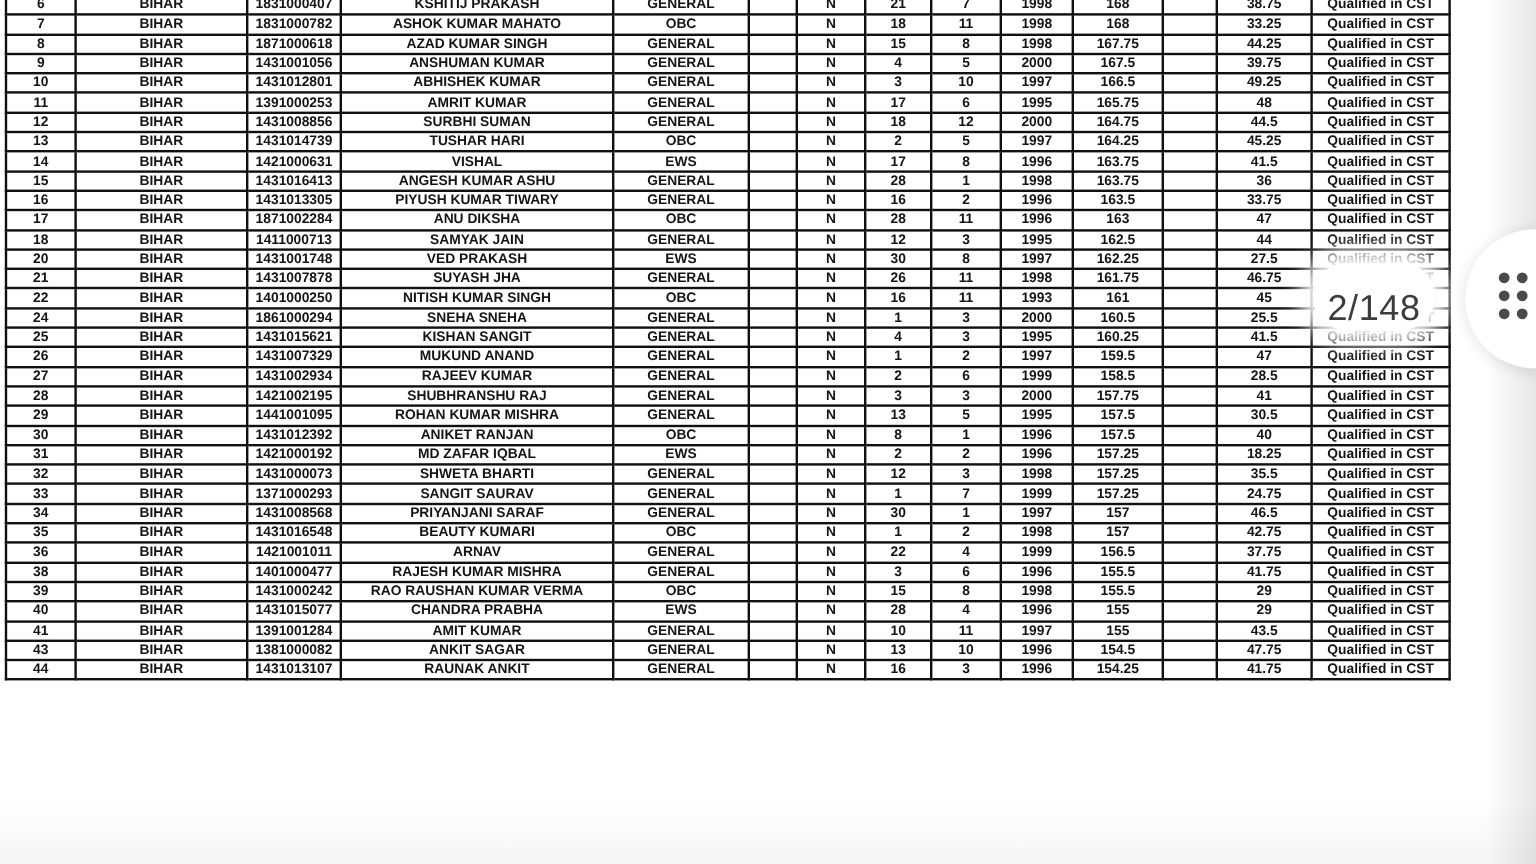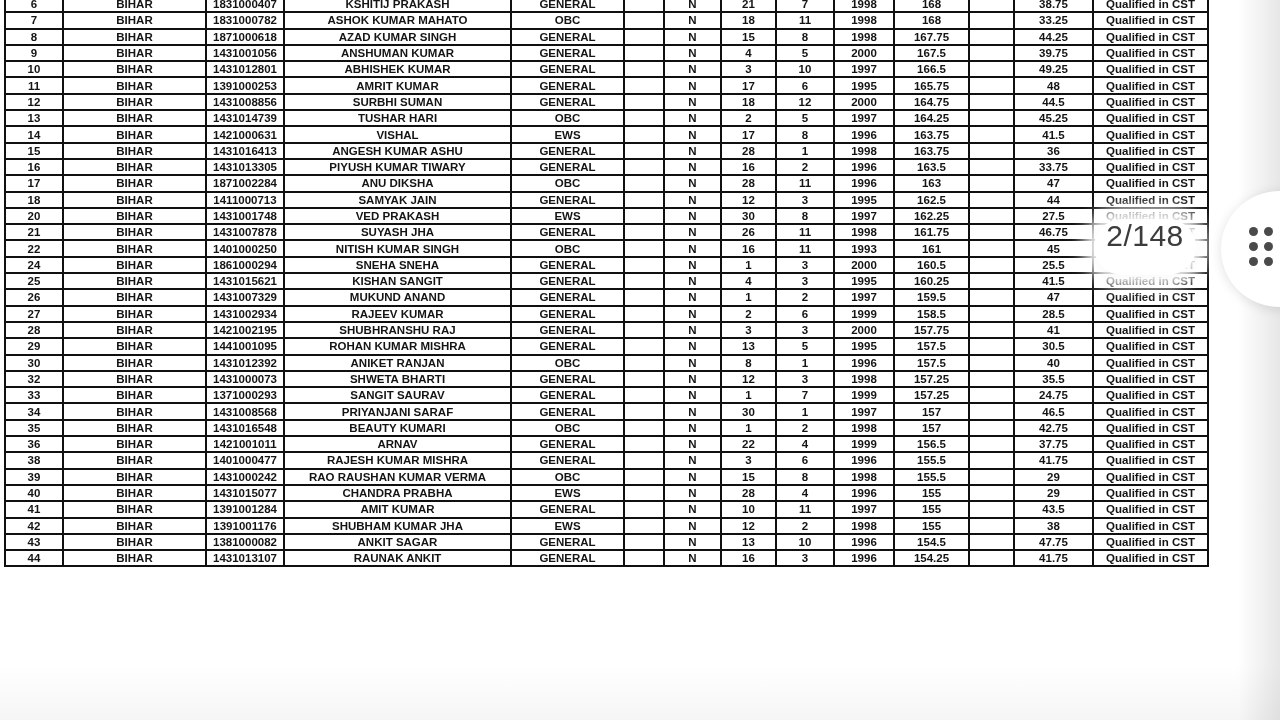--- a/index.html
+++ b/index.html
@@ -30,21 +30,21 @@
     pointer-events:none;
   }
   .bottom-shade{
     position:absolute;left:0;bottom:0;width:1280px;height:55px;
     background:linear-gradient(to bottom, rgba(120,120,120,0) 0%, rgba(120,120,120,0.07) 100%);
     pointer-events:none;
   }
   .page-pill{
     position:absolute;left:1094px;top:219px;width:102px;height:56px;
     background:#ffffff;border-radius:28px;
-    display:flex;align-items:flex-start;justify-content:center;
+    display:flex;align-items:flex-end;justify-content:center;
     box-shadow:0 0 16px 12px rgba(255,255,255,0.92), 0 2px 8px rgba(0,0,0,0.18);
     font-size:30px;color:#3c3c3c;letter-spacing:0.5px;
   }
   .fab{
     position:absolute;left:1221px;top:191px;width:116px;height:116px;
     background:#ffffff;border-radius:50%;
     box-shadow:0 2px 12px rgba(0,0,0,0.12);
   }
   .dots{
     position:absolute;left:28px;top:36px;
@@ -437,20 +437,36 @@
           <td class="c6">N</td>
           <td class="c7">8</td>
           <td class="c8">1</td>
           <td class="c9">1996</td>
           <td class="c10">157.5</td>
           <td class="c11"></td>
           <td class="c12">40</td>
           <td class="c13">Qualified in CST</td>
         </tr>
         <tr>
+          <td class="c0">31</td>
+          <td class="c1">BIHAR</td>
+          <td class="c2">1421000192</td>
+          <td class="c3">MD ZAFAR IQBAL</td>
+          <td class="c4">EWS</td>
+          <td class="c5"></td>
+          <td class="c6">N</td>
+          <td class="c7">2</td>
+          <td class="c8">2</td>
+          <td class="c9">1996</td>
+          <td class="c10">157.25</td>
+          <td class="c11"></td>
+          <td class="c12">18.25</td>
+          <td class="c13">Qualified in CST</td>
+        </tr>
+        <tr>
           <td class="c0">32</td>
           <td class="c1">BIHAR</td>
           <td class="c2">1431000073</td>
           <td class="c3">SHWETA BHARTI</td>
           <td class="c4">GENERAL</td>
           <td class="c5"></td>
           <td class="c6">N</td>
           <td class="c7">12</td>
           <td class="c8">3</td>
           <td class="c9">1998</td>
@@ -578,36 +594,20 @@
           <td class="c3">AMIT KUMAR</td>
           <td class="c4">GENERAL</td>
           <td class="c5"></td>
           <td class="c6">N</td>
           <td class="c7">10</td>
           <td class="c8">11</td>
           <td class="c9">1997</td>
           <td class="c10">155</td>
           <td class="c11"></td>
           <td class="c12">43.5</td>
-          <td class="c13">Qualified in CST</td>
-        </tr>
-        <tr>
-          <td class="c0">42</td>
-          <td class="c1">BIHAR</td>
-          <td class="c2">1391001176</td>
-          <td class="c3">SHUBHAM KUMAR JHA</td>
-          <td class="c4">EWS</td>
-          <td class="c5"></td>
-          <td class="c6">N</td>
-          <td class="c7">12</td>
-          <td class="c8">2</td>
-          <td class="c9">1998</td>
-          <td class="c10">155</td>
-          <td class="c11"></td>
-          <td class="c12">38</td>
           <td class="c13">Qualified in CST</td>
         </tr>
         <tr>
           <td class="c0">43</td>
           <td class="c1">BIHAR</td>
           <td class="c2">1381000082</td>
           <td class="c3">ANKIT SAGAR</td>
           <td class="c4">GENERAL</td>
           <td class="c5"></td>
           <td class="c6">N</td>

